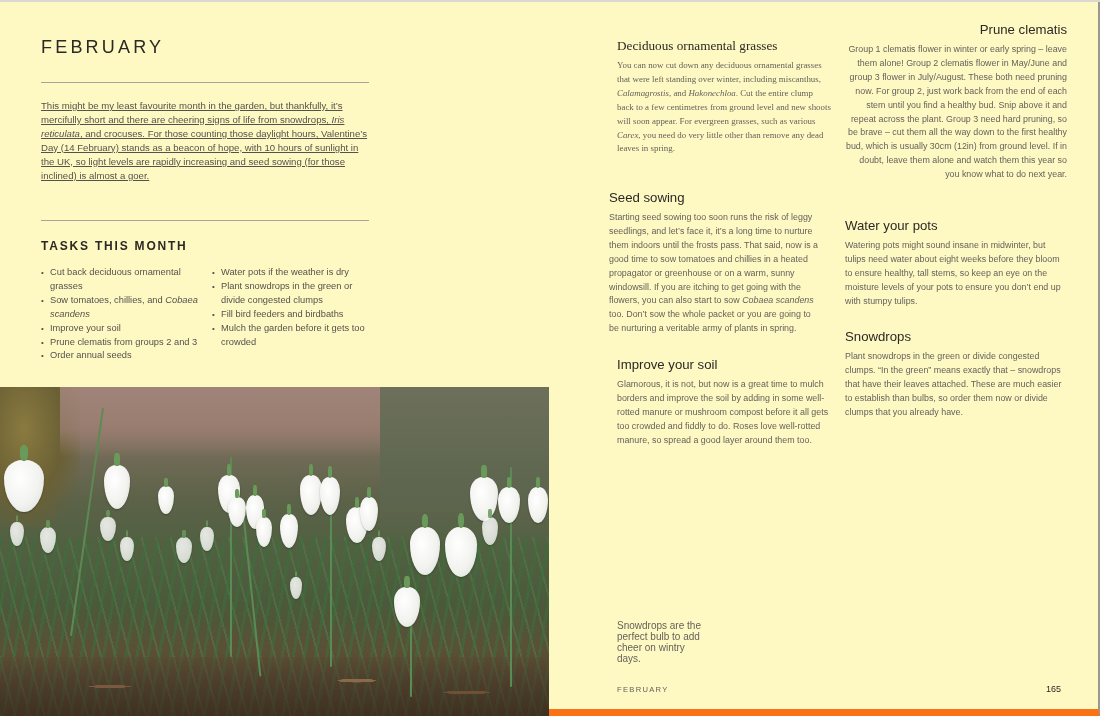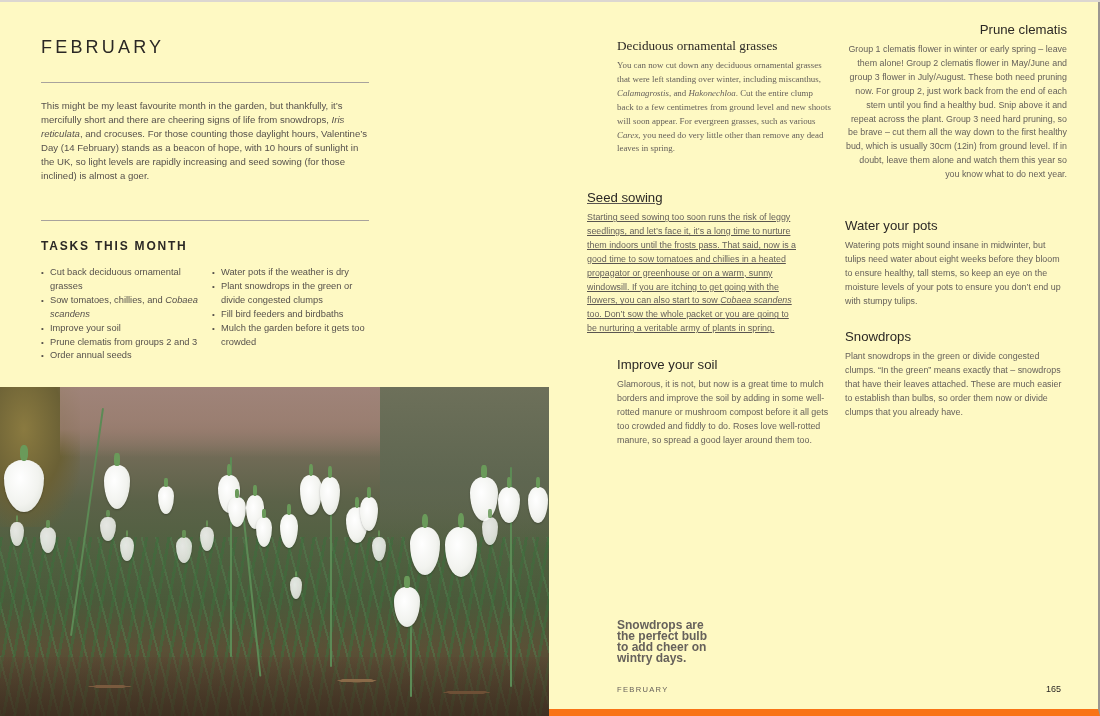--- a/index.html
+++ b/index.html
@@ -27,21 +27,21 @@
     font-weight: normal;
   }
   .rule {
     position: absolute; left: 41px; width: 328px; height: 1px;
     background: #a8a39d;
   }
   .rule.r1 { top: 82px; }
   .rule.r2 { top: 220px; }
   .intro {
     position: absolute; left: 41px; top: 99px; width: 330px;
-    font-size: 9.6px; line-height: 13.9px; color: #56514c;
+    font-size: 9.6px; line-height: 13.9px; color: #56514c; text-decoration: underline;
   }
   .intro i { font-style: italic; }
   .tasks-heading {
     position: absolute; left: 41px; top: 239px;
     font-size: 12px; letter-spacing: 1.8px; color: #2b2825; font-weight: bold;
   }
   .tasks-col {
     position: absolute; top: 266px; list-style: none;
     font-size: 9.3px; line-height: 13.9px; color: #56514c;
   }
@@ -107,29 +107,29 @@
   }
   .section h2 {
     font-size: 13.2px; font-weight: normal; color: #2b2825;
     margin-bottom: 5px; line-height: 16px;
   }
   .section p {
     font-size: 8.9px; line-height: 13.9px; color: #66615b;
   }
   .section p i { font-style: italic; }
   .s-grasses { left: 617px; top: 38px; font-family: Liberation Serif, serif; }
-  .s-seed { left: 587px; top: 190px; text-decoration: underline; }
+  .s-seed { left: 609px; top: 190px; }
   .s-soil { left: 617px; top: 357px; }
   .s-clematis { left: 845px; top: 22px; width: 222px; text-align: right; }
   .s-pots { left: 845px; top: 218px; width: 222px; }
   .s-snowdrops { left: 845px; top: 329px; width: 222px; }
 
   .caption {
     position: absolute; left: 617px; top: 620px; width: 90px;
-    font-size: 12px; line-height: 11px; color: #66615b; font-weight: bold;
+    font-size: 10px; line-height: 11px; color: #66615b;
   }
   .footer-month {
     position: absolute; left: 617px; top: 685px;
     font-size: 7.6px; letter-spacing: 1.3px; color: #66615b;
   }
   .page-number {
     position: absolute; left: 1046px; top: 684px;
     font-size: 9px; color: #2b2825; text-align: center;
   }
 </style>

